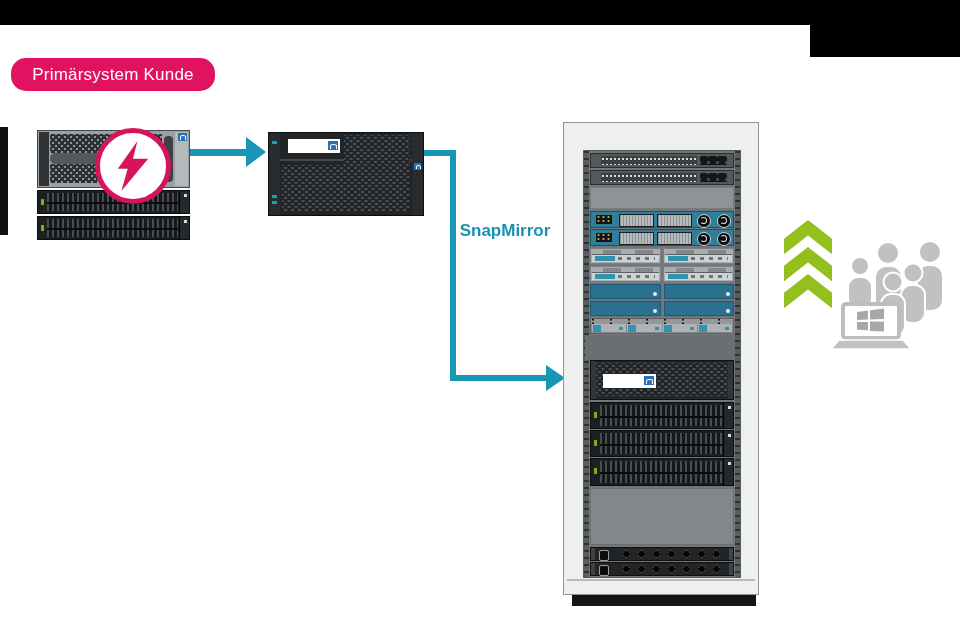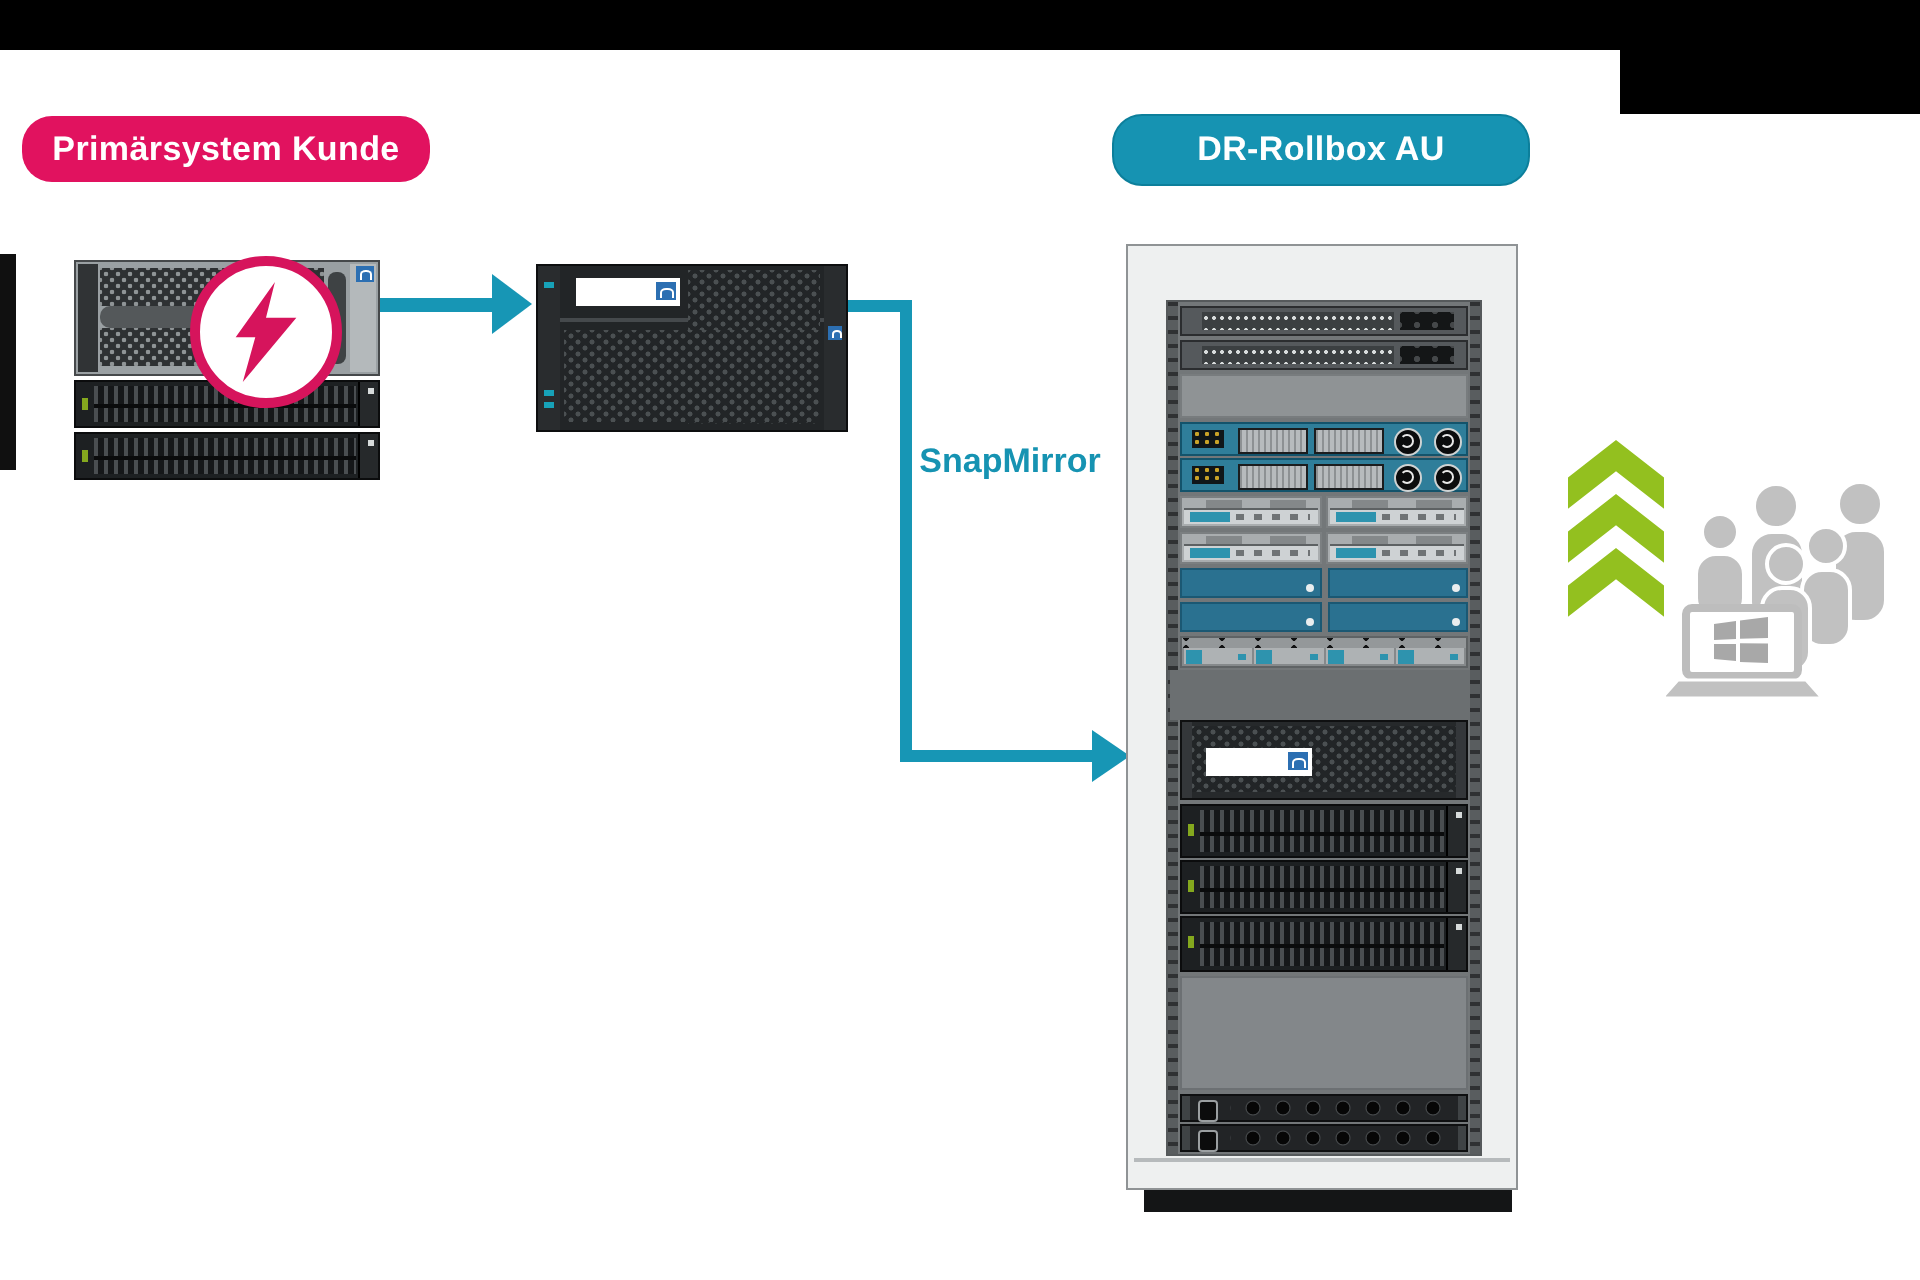--- a/index.html
+++ b/index.html
@@ -7,21 +7,21 @@
           font-family:"Liberation Sans",sans-serif;}
   .abs{position:absolute;}
 
   
   #top-bar{left:0;top:0;width:812px;height:25px;background:#000;}
   #top-right-block{left:810px;top:0;width:150px;height:57px;background:#000;}
   #left-strip{left:0;top:127px;width:8px;height:108px;background:#101010;}
 
   
   .label-box{display:flex;align-items:center;justify-content:center;color:#fff;
-             font-weight:bold;font-size:17px;letter-spacing:.2px;border-radius:15px;}
+             font-weight:normal;font-size:17px;letter-spacing:.2px;border-radius:15px;}
   #primary-label{left:11px;top:58px;width:204px;height:33px;background:#e1125f;}
   #secondary-label{left:240px;top:57px;width:205px;height:34px;background:#0e3748;}
   #rollbox-label{left:556px;top:57px;width:209px;height:36px;background:#1693b2;border:1px solid #0c7f9b;box-sizing:border-box;}
 
   
   .nlogo{position:absolute;background:#2c6fb2;}
   .nlogo::after{content:'';position:absolute;left:22%;top:28%;width:48%;height:46%;
                 border:1.5px solid #fff;border-bottom:none;border-radius:45% 45% 0 0;}
 
   
@@ -169,21 +169,20 @@
 </head>
 <body>
 
 <div class="canvas">
 
   <div class="abs" id="top-bar"></div>
   <div class="abs" id="top-right-block"></div>
   <div class="abs" id="left-strip"></div>
 
   <div class="abs label-box" id="primary-label">Primärsystem Kunde</div>
-  <div class="abs label-box" id="rollbox-label">DR-Rollbox AU</div>
 
   <div class="abs" id="pri-controller">
     <div class="abs mesh" id="pri-mesh-top"></div>
     <div class="abs" id="pri-bar">
       <span class="nlogo" style="left:50%;top:0;width:12px;height:11px;margin-left:-6px;"></span>
     </div>
     <div class="abs mesh" id="pri-mesh-bottom"></div>
     <div class="abs" id="pri-left-cap"></div>
     <div class="abs" id="pri-slot"></div>
     <div class="abs" id="pri-right-cap">

